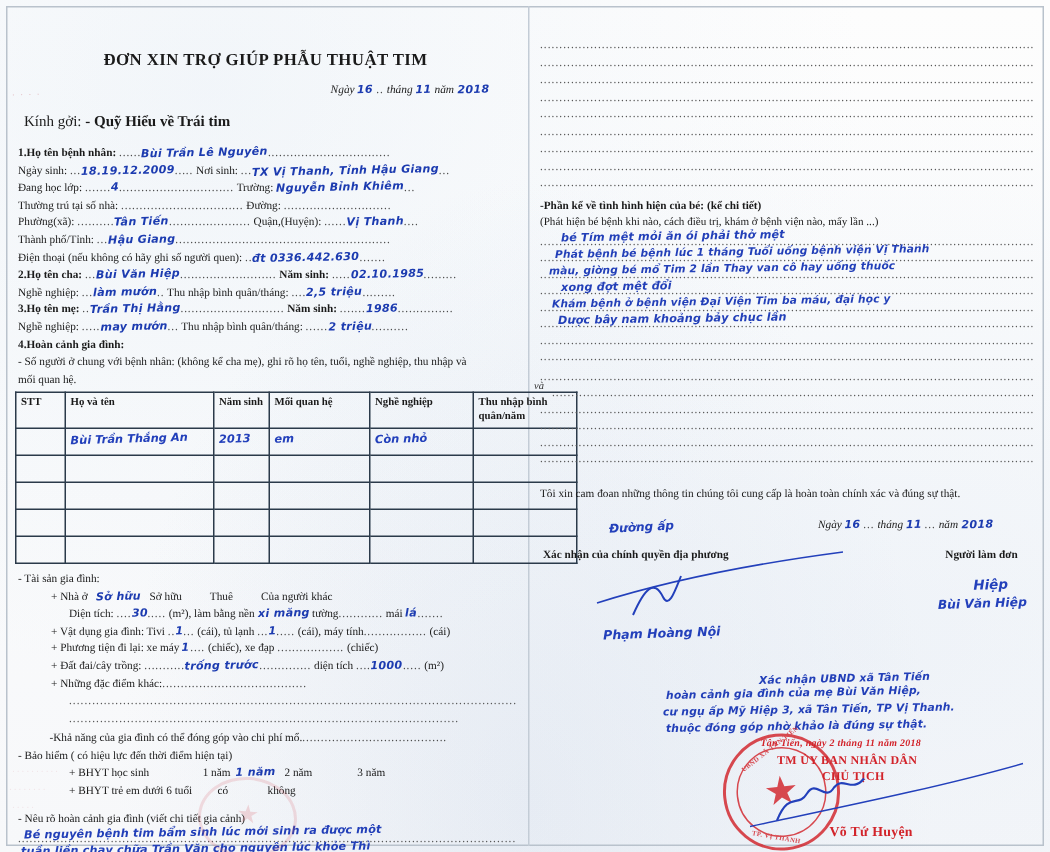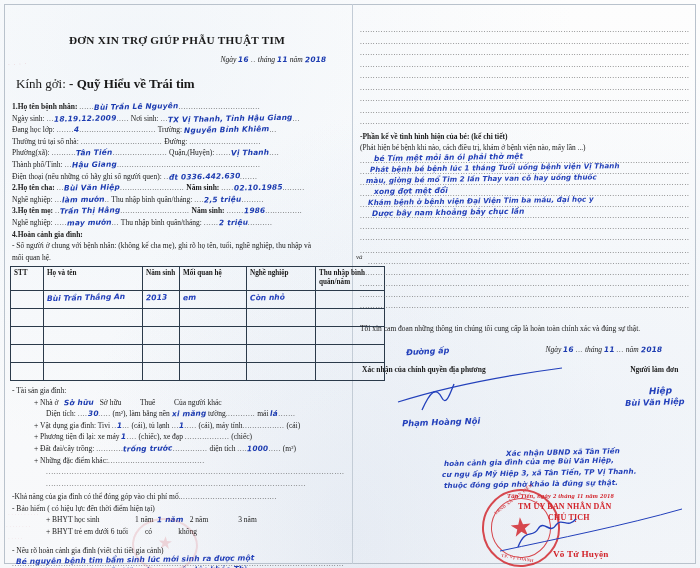--- a/index.html
+++ b/index.html
@@ -47,21 +47,21 @@
     font-family:"Liberation Serif", serif;
   }
   .date-line{
     text-align:right;
     font-size:7.6px;
     font-style:italic;
     margin:9px 18px 0 0;
     white-space:nowrap;
   }
   .kinh-goi{
-    font-size:13px;
+    font-size:10px;
     margin:12px 0 0 6px;
   }
   .kinh-goi b{font-weight:bold;}
   .ln{
     font-size:7.5px;
     line-height:11.6px;
     white-space:nowrap;
     margin:0;
   }
   .b{font-weight:bold;}
@@ -322,21 +322,21 @@
         <span>Quận,(Huyện):</span>
         <span class="dots">......</span><span class="hw">Vị Thanh</span><span class="dots">....</span>
       </div>
 
       <div class="ln">
         <span>Thành phố/Tỉnh:</span>
         <span class="dots">...</span><span class="hw">Hậu Giang</span><span class="dots">..........................................................</span>
       </div>
 
       <div class="ln">
-        <span>Điện thoại (nếu những có hãy ghi số người quen):</span>
+        <span>Điện thoại (nếu không có hãy ghi số người quen):</span>
         <span class="dots">..</span><span class="hw">đt 0336.442.630</span><span class="dots">.......</span>
       </div>
 
       <div class="ln">
         <span class="b">2.Họ tên cha:</span>
         <span class="dots">...</span><span class="hw">Bùi Văn Hiệp</span><span class="dots">..........................</span>
         <span class="b">Năm sinh:</span>
         <span class="dots">.....</span><span class="hw">02.10.1985</span><span class="dots">.........</span>
       </div>
 
@@ -469,21 +469,21 @@
         <span>(m²)</span>
       </div>
 
       <div class="ln indent1">
         <span>+ Những đặc điểm khác:</span><span class="dots">.......................................</span>
       </div>
 
       <div class="dotrow indent2">................................................................................................................................</div>
       <div class="dotrow indent2">.....................................................................................................</div>
 
-      <div class="ln" style="margin-top:2px;">
+      <div class="ln" style="margin-top:2px;margin-left:21px;">
         <span>-Khả năng của gia đình có thể đóng góp vào chi phí mổ.</span><span class="dots">.......................................</span>
       </div>
 
       <div class="ln">- Bảo hiểm ( có hiệu lực đến thời điểm hiện tại)</div>
 
       <div class="ln indent2">
         <span>+ BHYT học sinh</span>
         &nbsp;&nbsp;&nbsp;&nbsp;&nbsp;&nbsp;&nbsp;&nbsp;&nbsp;&nbsp;&nbsp;&nbsp;&nbsp;&nbsp;&nbsp;&nbsp;&nbsp;
         <span>1 năm</span>
         &nbsp;<span class="hw">1 năm</span>&nbsp;&nbsp;

